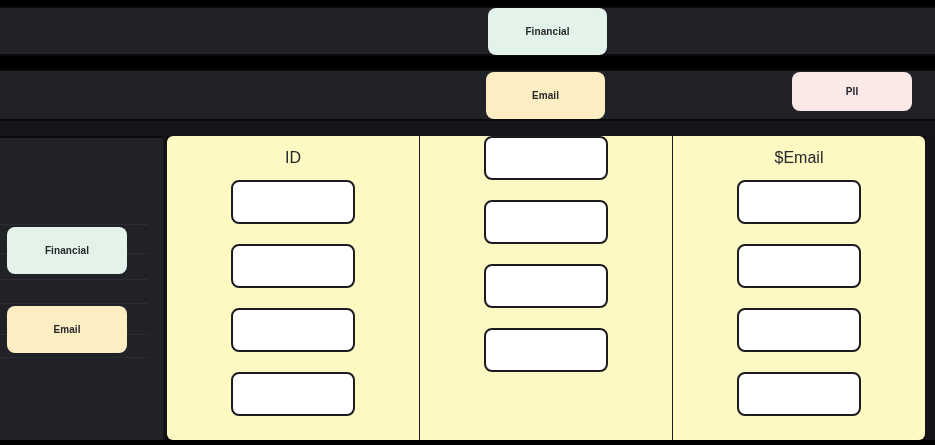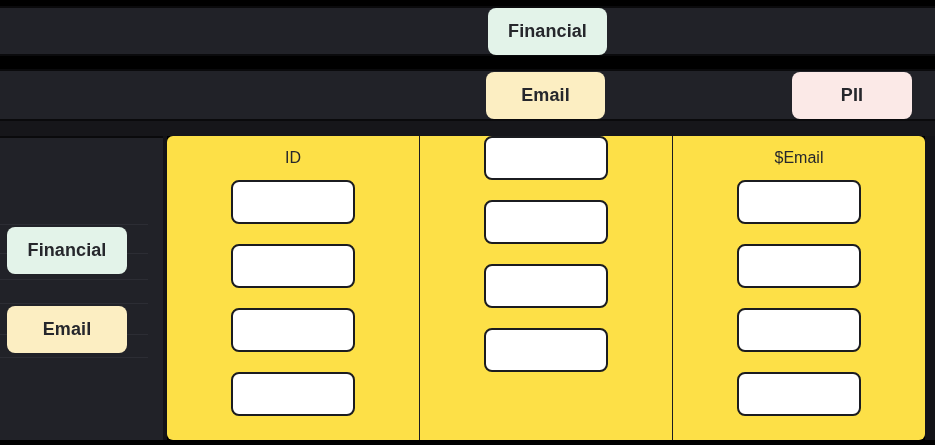--- a/index.html
+++ b/index.html
@@ -15,21 +15,21 @@
     font-family: "Liberation Sans", sans-serif;
   }
 
   
   .pill {
     position: absolute;
     border-radius: 8px;
     display: flex;
     align-items: center;
     justify-content: center;
-    font-size: 18px;
+    font-size: 10px;
     font-weight: bold;
     color: #26272c;
     letter-spacing: 0.1px;
     box-sizing: border-box;
   }
 
   
   .band {
     position: absolute;
     left: 0;
@@ -96,21 +96,21 @@
     top: 136px;
     width: 758px;
     height: 304px;
     border-radius: 6px;
     overflow: hidden;
     display: flex;
     box-sizing: border-box;
   }
   .column {
     position: relative;
-    background: #fde047;
+    background: #fef9c3;
     flex: 1 1 0;
     box-sizing: border-box;
     border-right: 1.5px solid #1b1c20;
     display: flex;
     flex-direction: column;
     align-items: center;
   }
   .column:last-child { border-right: none; }
 
   .col-header {
@@ -182,21 +182,21 @@
 <div class="band-sep" id="sep-bottom-1"></div>
 
 <div class="band-sep" id="sep-top-2"></div>
 <div class="band" id="band-row-2"></div>
 <div class="band-sep" id="sep-bottom-2"></div>
 
 <div class="pill" id="tag-financial-row1" style="left:488px; top:8px; width:119px; height:47px; background:#e3f3e9;">Financial</div>
 
 <div class="pill" id="tag-email-row2" style="left:486px; top:72px; width:119px; height:47px; background:#fceec2;">Email</div>
 
-<div class="pill" id="tag-pii-row2" style="left:792px; top:72px; width:120px; height:47px; background:#fbe9e7;">PII</div>
+<div class="pill" id="tag-pii-row2" style="left:792px; top:72px; width:120px; height:39px; background:#fbe9e7;">PII</div>
 
 <div id="mid-gap"></div>
 
 <div id="sidebar">
   <div class="slot" style="top:86px;"></div>
   <div class="slot" style="top:115px;"></div>
   <div class="slot" style="top:141px;"></div>
   <div class="slot" style="top:165px;"></div>
   <div class="slot" style="top:196px;"></div>
   <div class="slot" style="top:219px;"></div>

